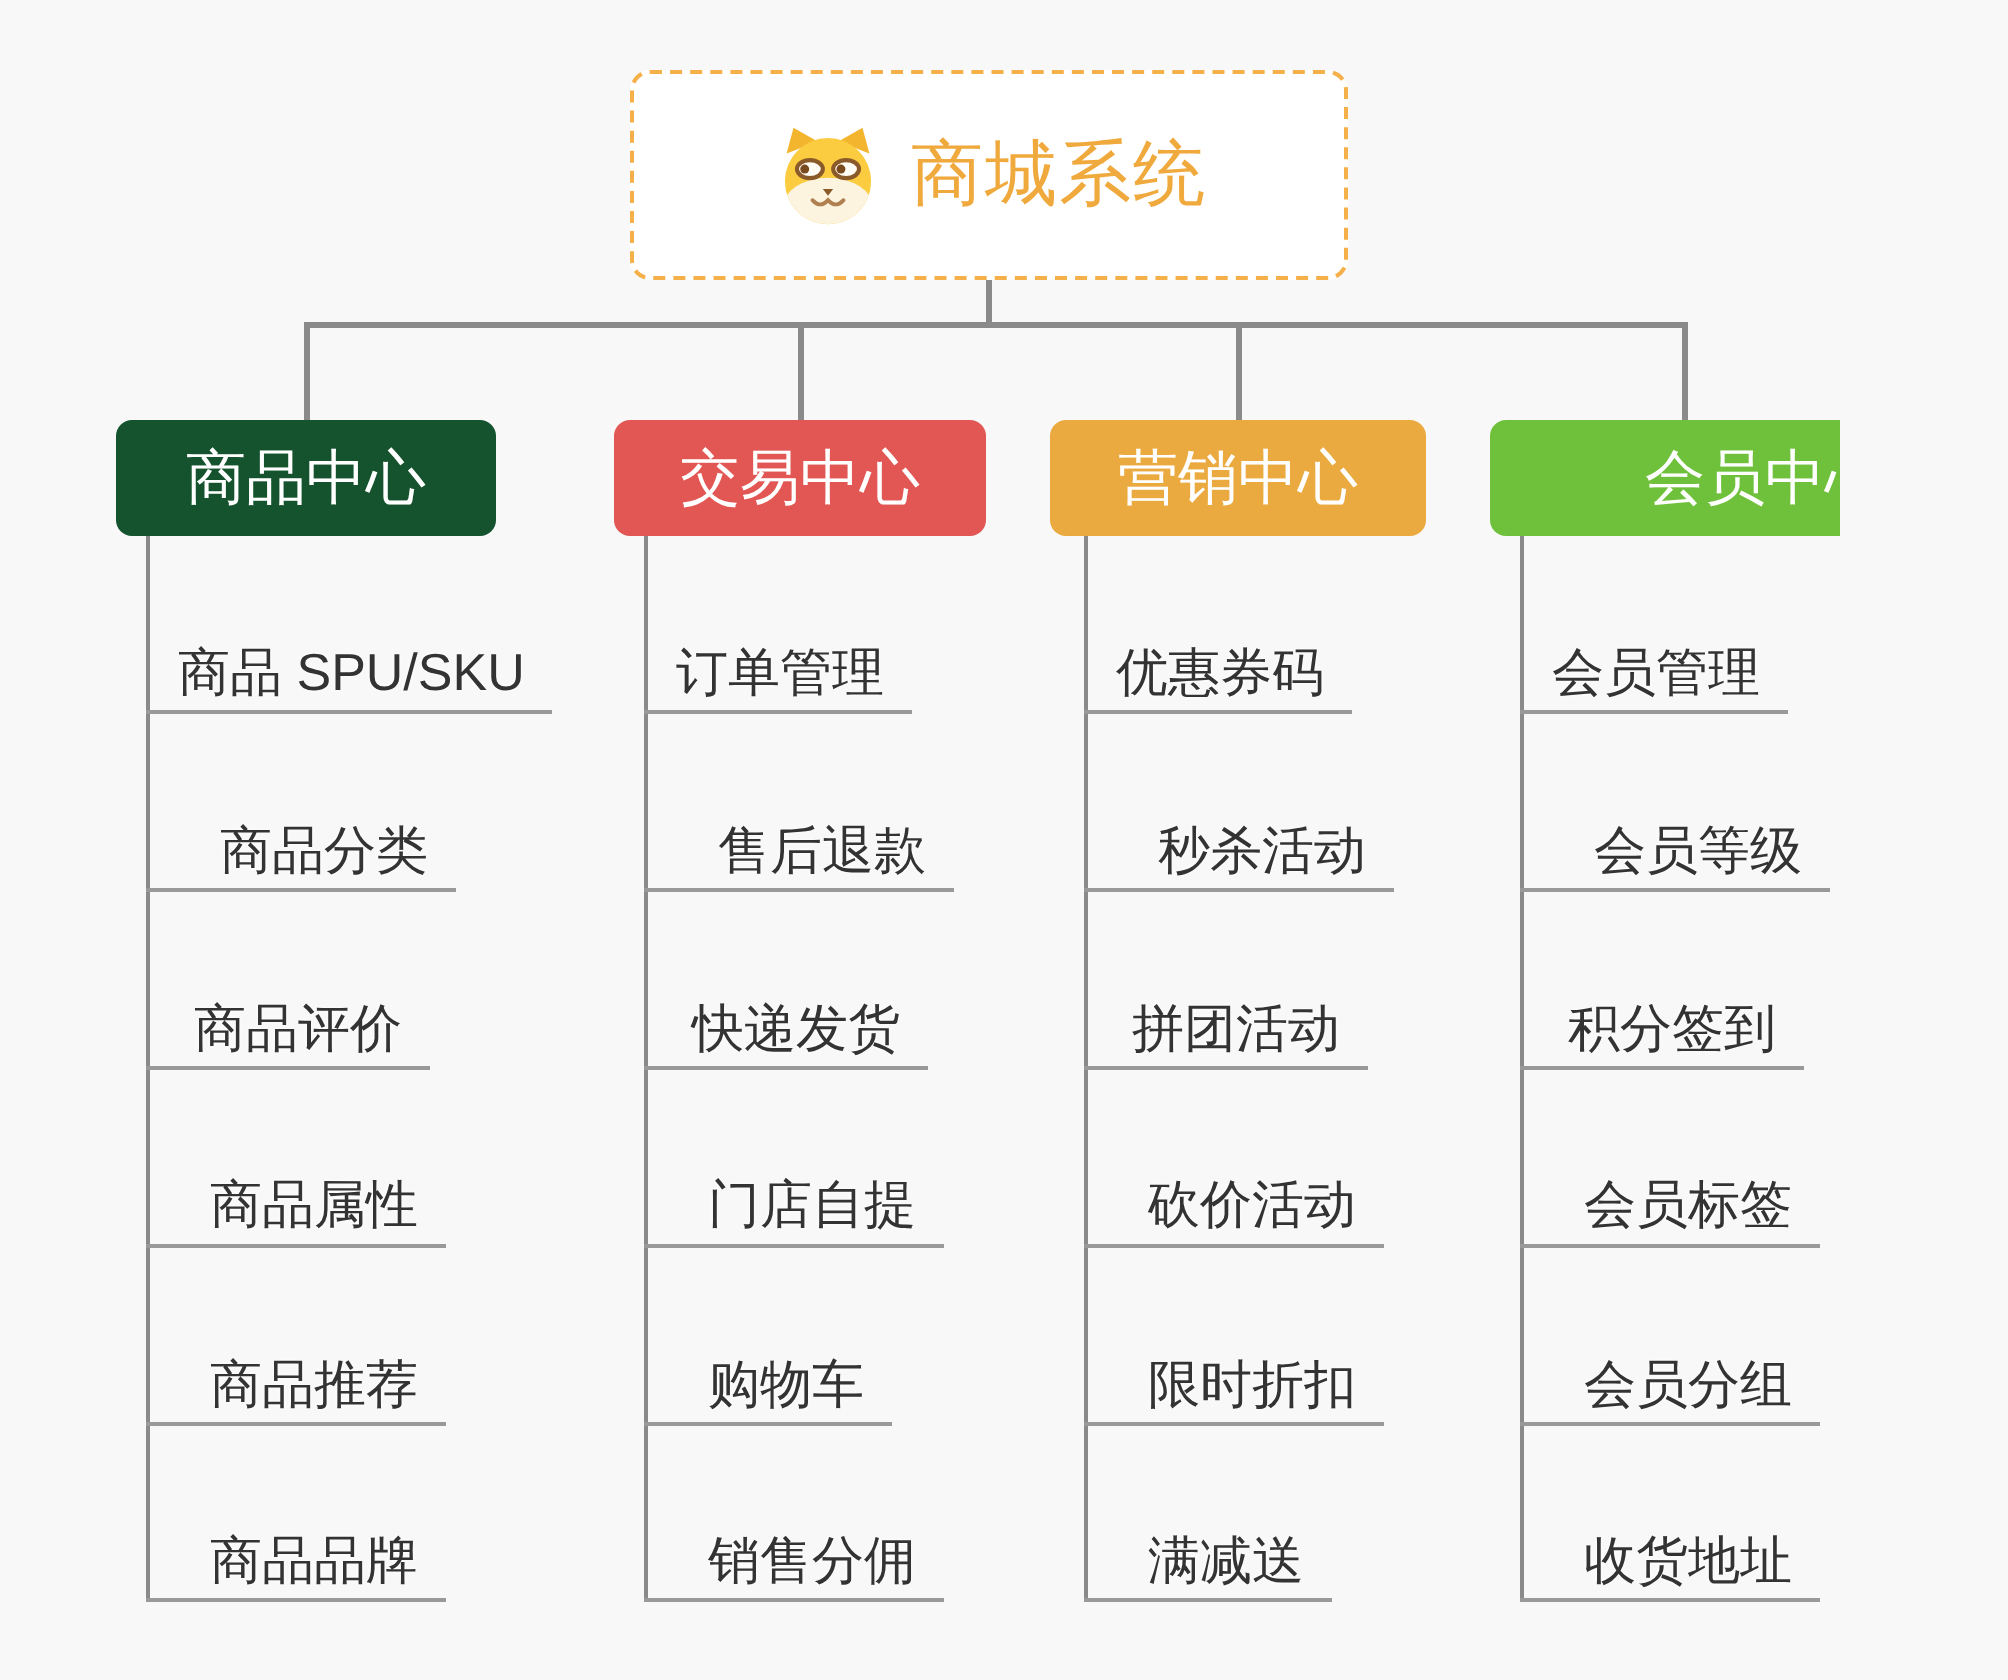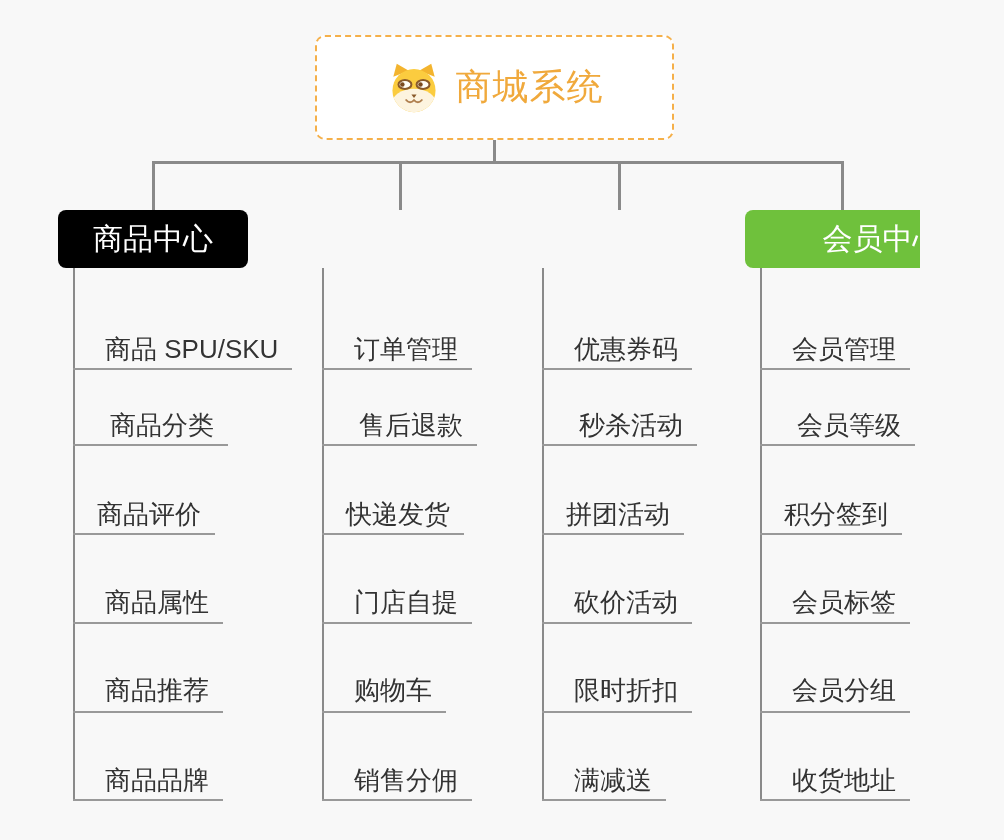--- a/index.html
+++ b/index.html
@@ -65,22 +65,22 @@
   .item{
     position:absolute;left:0;
     height:38px;line-height:38px;
     padding:0 14px 0 32px;
     border-bottom:2px solid var(--underline,#999);
     font-size:26px;color:#333;
     white-space:nowrap;
     text-shadow:0 0 2px #fff;
     cursor:default;
   }
-  .r1{top:62px;} .r2{top:138px;padding-left:37px;} .r3{top:227px;padding-left:24px;}
-  .r4{top:316px;font-family:Liberation Serif, serif;} .r5{top:405px;font-family:Liberation Mono, monospace;} .r6{top:493px;}
+  .r1{top:49px;padding-left:16px;} .r2{top:138px;padding-left:37px;} .r3{top:227px;padding-left:24px;}
+  .r4{top:316px;font-family:Liberation Serif, serif;} .r5{top:405px;} .r6{top:493px;}
 </style>
 </head>
 <body>
 
 <div class="canvas">
 
   <div class="line root-drop" style="background-color: rgb(138, 138, 138);"></div>
   <div class="line bus" style="background-color: rgb(138, 138, 138);"></div>
   <div class="line drop drop-1" style="background-color: rgb(138, 138, 138);"></div>
   <div class="line drop drop-2" style="background-color: rgb(138, 138, 138);"></div>
@@ -107,21 +107,23 @@
       <ellipse cx="21.5" cy="25" rx="7.5" ry="5.2" fill="#fffdf5" stroke="#8a5a2a" stroke-width="2.4"></ellipse>
       <ellipse cx="42.5" cy="25" rx="7.5" ry="5.2" fill="#fffdf5" stroke="#8a5a2a" stroke-width="2.4"></ellipse>
       <circle cx="18.5" cy="25" r="2.6" fill="#7a4a1f"></circle>
       <circle cx="39.5" cy="25" r="2.6" fill="#7a4a1f"></circle>
       <path d="M29 36.5 h6 l-3 4 Z" fill="#8a5a2a"></path>
       <path d="M23 43 q4.5 5 9 0 q4.5 5 9 0" fill="none" stroke="#b08050" stroke-width="2.2" stroke-linecap="round"></path>
     </svg>
     <span class="root-title">商城系统</span>
   </div>
 
-  <div class="branch-box b1" style="background-color: #000000;">商品中心</div>
+  <div class="branch-box b1" style="background-color: #14532d;">商品中心</div>
+  <div class="branch-box b2" style="background-color: rgb(226, 87, 84);">交易中心</div>
+  <div class="branch-box b3" style="background-color: rgb(235, 170, 64);">营销中心</div>
   <div class="branch-box b4" style="background-color: rgb(111, 193, 60);">会员中心</div>
 
   <div class="col col-1">
     <div class="item r1">商品 SPU/SKU</div>
     <div class="item r2">商品分类</div>
     <div class="item r3">商品评价</div>
     <div class="item r4">商品属性</div>
     <div class="item r5">商品推荐</div>
     <div class="item r6">商品品牌</div>
   </div>

